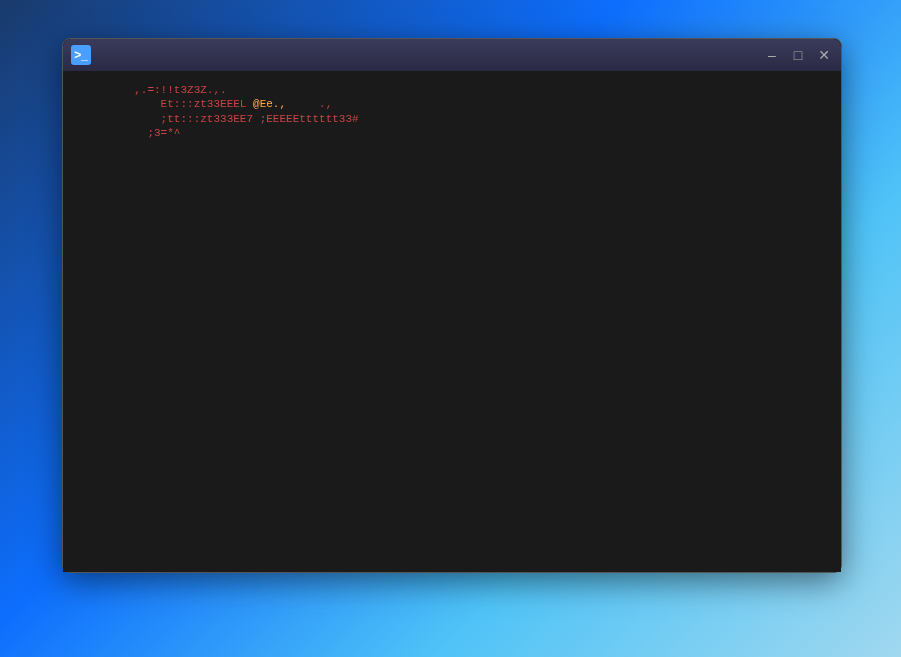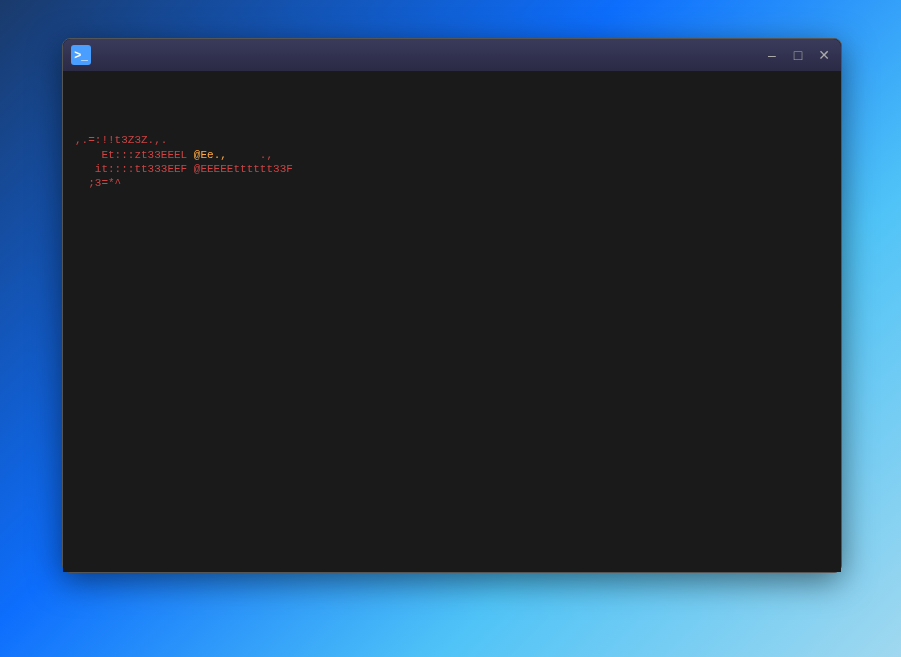--- a/index.html
+++ b/index.html
@@ -65,27 +65,27 @@
       color: #aaa;
       font-size: 14px;
       cursor: pointer;
       border-radius: 3px;
     }
 
     
     .terminal {
       flex: 1;
       background: #1a1a1a;
-      padding: 8px 12px;
+      padding: 8px 28px;
       overflow: hidden;
       font-family: 'Courier New', 'Consolas', monospace;
       font-size: 12px;
       line-height: 1.4;
       display: flex;
-      flex-direction: column;
+      flex-direction: row;
     }
 
     .term-line {
       white-space: pre;
       color: #ddd;
     }
 
     .neofetch-container {
       display: flex;
       gap: 20px;
@@ -120,17 +120,17 @@
 
     <div class="term-line">
       <span style="color:#4fc3f7;"></span>
     </div>
 
     <div class="neofetch-container">
 
       <div class="ascii-art">
         <div style="color:#cc4444;">,.=:!!t3Z3Z.,.</div>
         <div style="color:#cc4444;">&nbsp;&nbsp;&nbsp;&nbsp;Et:::zt33EEEL <span style="color:#ffaa44;font-family:Liberation Mono, monospace;">@Ee.,</span>&nbsp;&nbsp;&nbsp;&nbsp;&nbsp;.,</div>
-        <div style="color:#cc4444;">&nbsp;&nbsp;&nbsp;it::::tt333EEF @EEEEEtttttt33F</div>
+        <div style="color:#cc4444;">&nbsp;&nbsp;&nbsp;&nbsp;;tt:::zt333EE7 ;EEEEEtttttt33#</div>
         <div style="color:#cc4444;">&nbsp;&nbsp;;3=*^</div>
         </div>
       </div>
     </div>
   </div>
 </body></html>

